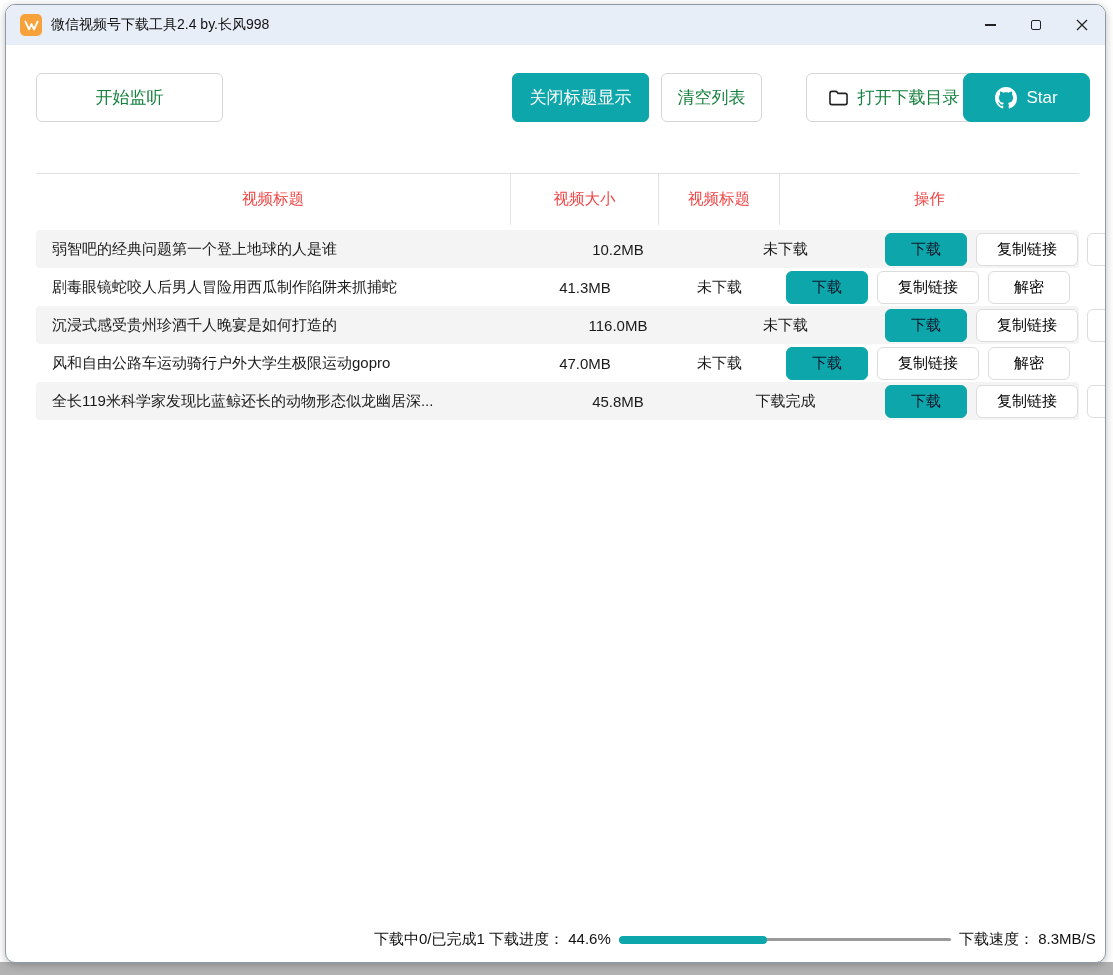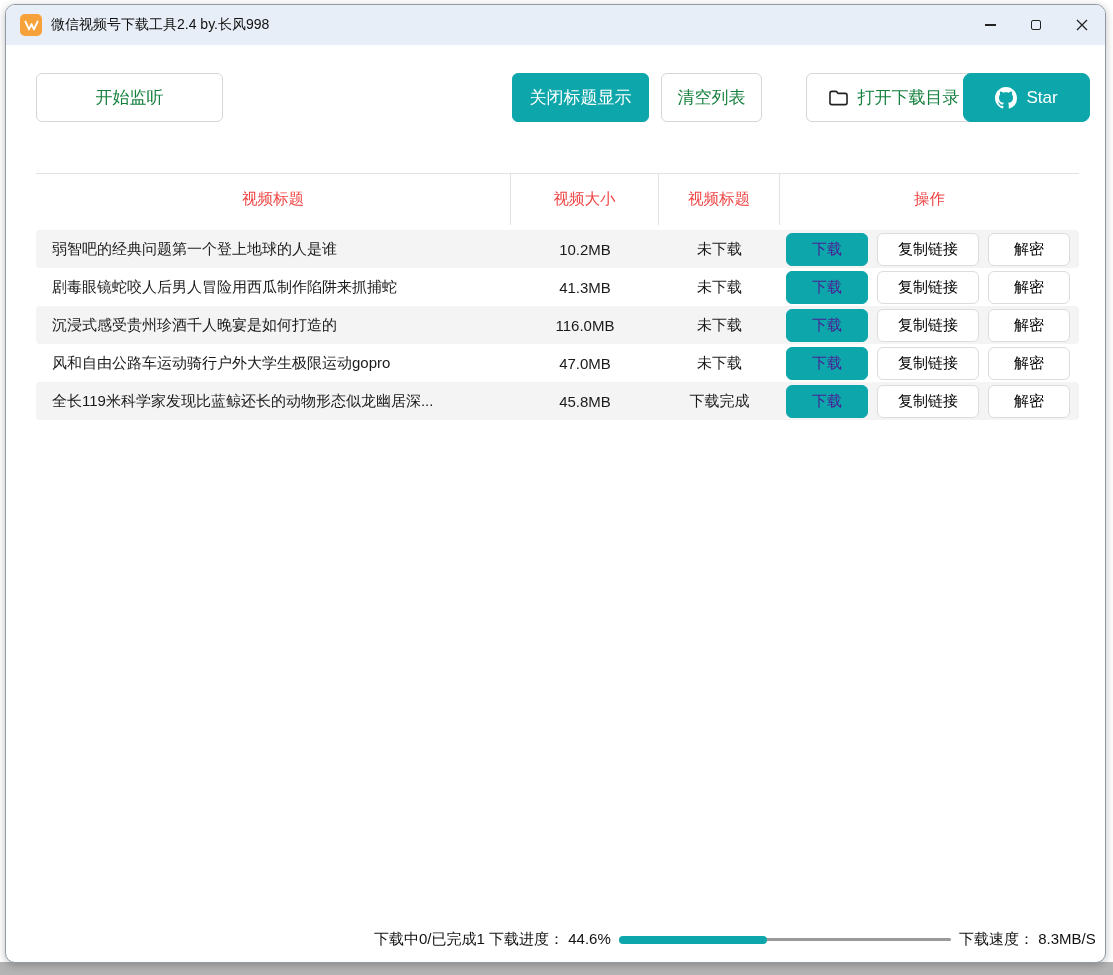--- a/index.html
+++ b/index.html
@@ -34,27 +34,27 @@
   #btn-opendir { left:768px; width:175px;margin-left:32px; }
   #btn-star    { left:957px; width:127px; border-radius:8px; }
   
   .thead { position:absolute; left:30px; top:128px; width:1043px; height:52px;
            border-top:1px solid #e2e2e2; display:grid; grid-template-columns:475px 148px 121px 299px;
            font-size:15.5px; color:#ef4444; }
   .th { display:flex; align-items:center; justify-content:center; border-right:1px solid #e2e2e2; }
   .th:last-child { border-right:none; }
   .row { position:absolute; left:30px; width:1043px; height:38px; border-radius:4px;
          display:grid; grid-template-columns:475px 148px 121px 299px; align-items:center; font-size:15px; }
-  .row.zebra { background:#f4f4f5; }
+  .row.zebra { background:#f4f4f5;gap:33px; }
   .cell-title { padding-left:16px; white-space:nowrap; overflow:hidden; }
   .cell-mid { text-align:center; }
   .cell-ops { display:flex; align-items:center; gap:9px; padding-left:6px; }
   .rbtn { height:33px; border-radius:6px; font-size:15px; display:flex; align-items:center;
           justify-content:center; background:#fff; border:1px solid #dcdcdc; cursor:pointer; font-family:inherit; }
-  .rbtn.dl { width:82px; background:var(--accent); border-color:var(--accent); color:#4c1d95; }
+  .rbtn.dl { width:82px; background:var(--accent); border-color:var(--accent); color:#0f172a; }
   .rbtn.copy { width:102px; }
   .rbtn.dec { width:82px; }
   
   .statusbar { position:absolute; left:0; right:0; bottom:8px; height:30px; font-size:15px; color:#111; }
   .sb-left { position:absolute; left:368px; top:6px; white-space:nowrap; }
   .sb-track { position:absolute; left:613px; top:14px; width:332px; height:3px; background:#9a9a9a; border-radius:2px; }
   .sb-fill { position:absolute; left:0; top:-2.5px; height:8px; background:var(--accent); border-radius:4px; }
   .sb-right { position:absolute; left:953px; top:6px; white-space:nowrap; }
   svg { display:block; }
 </style>

